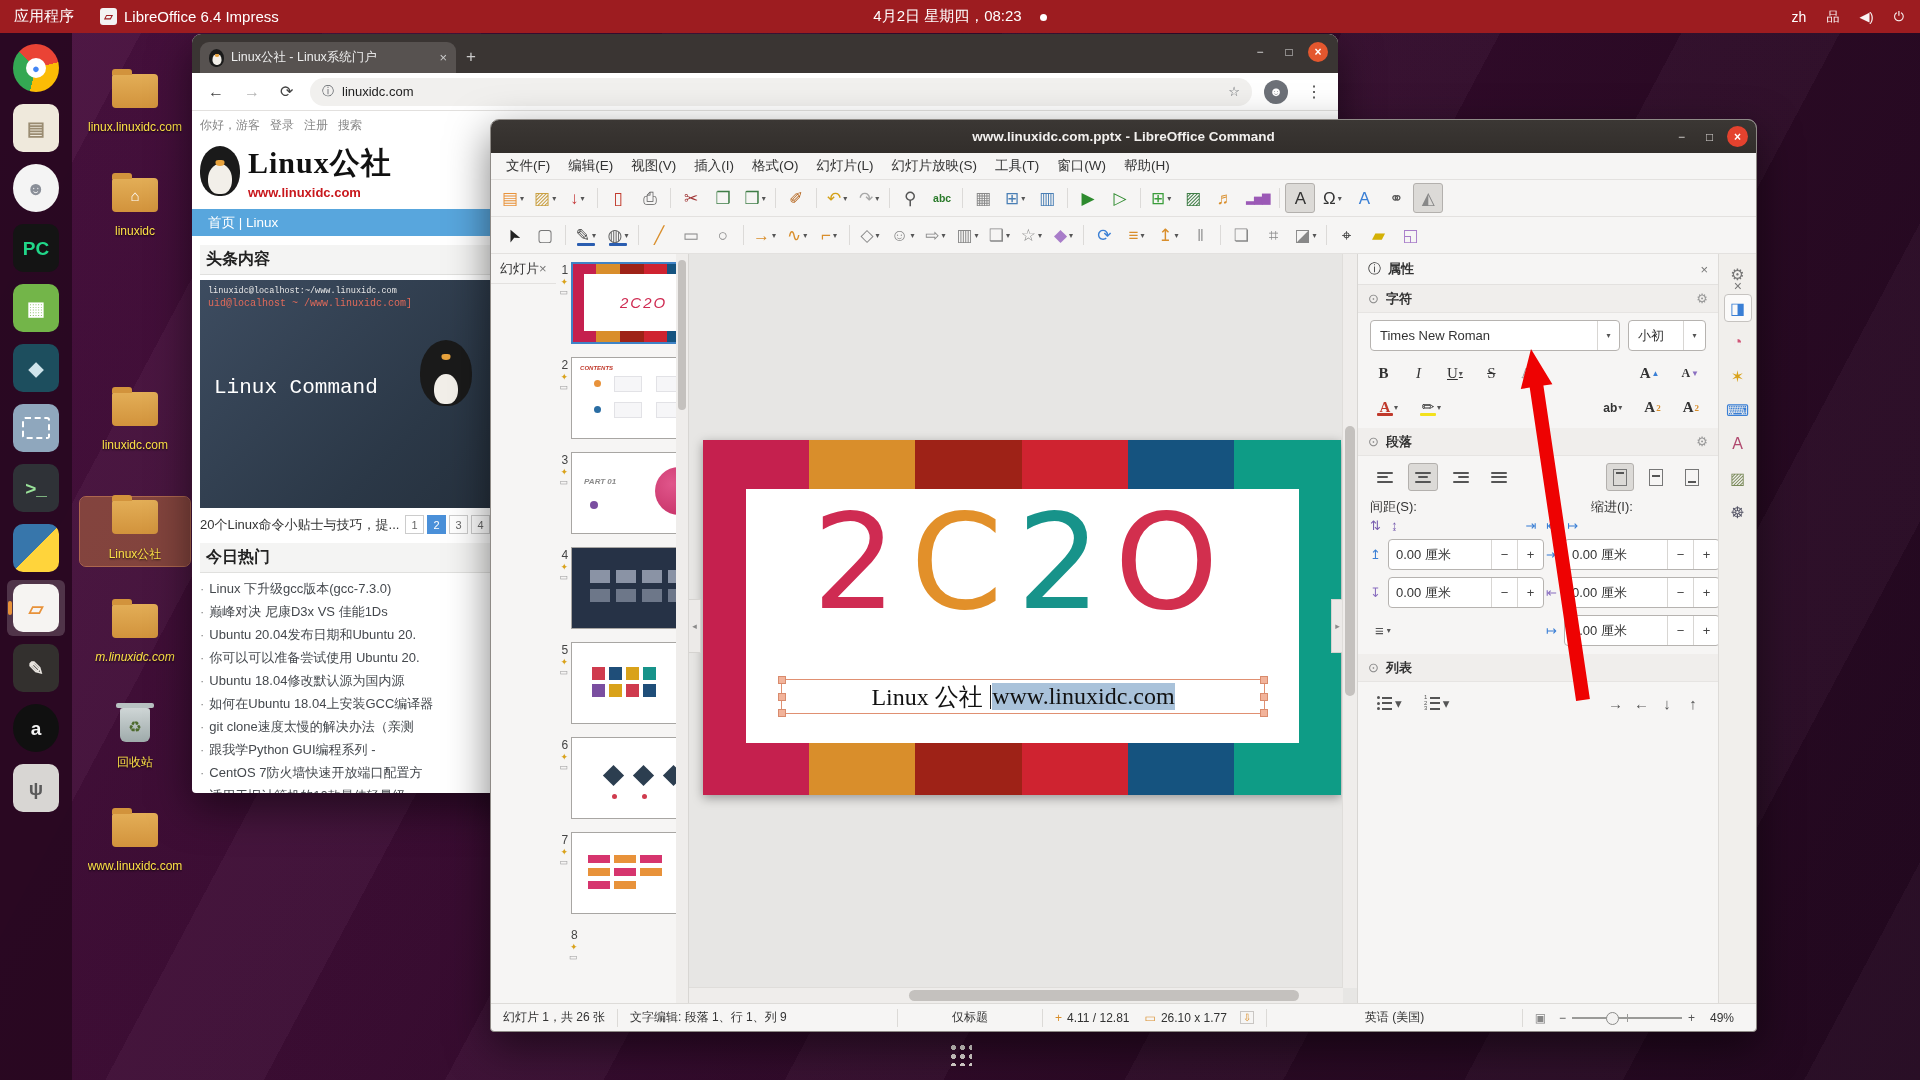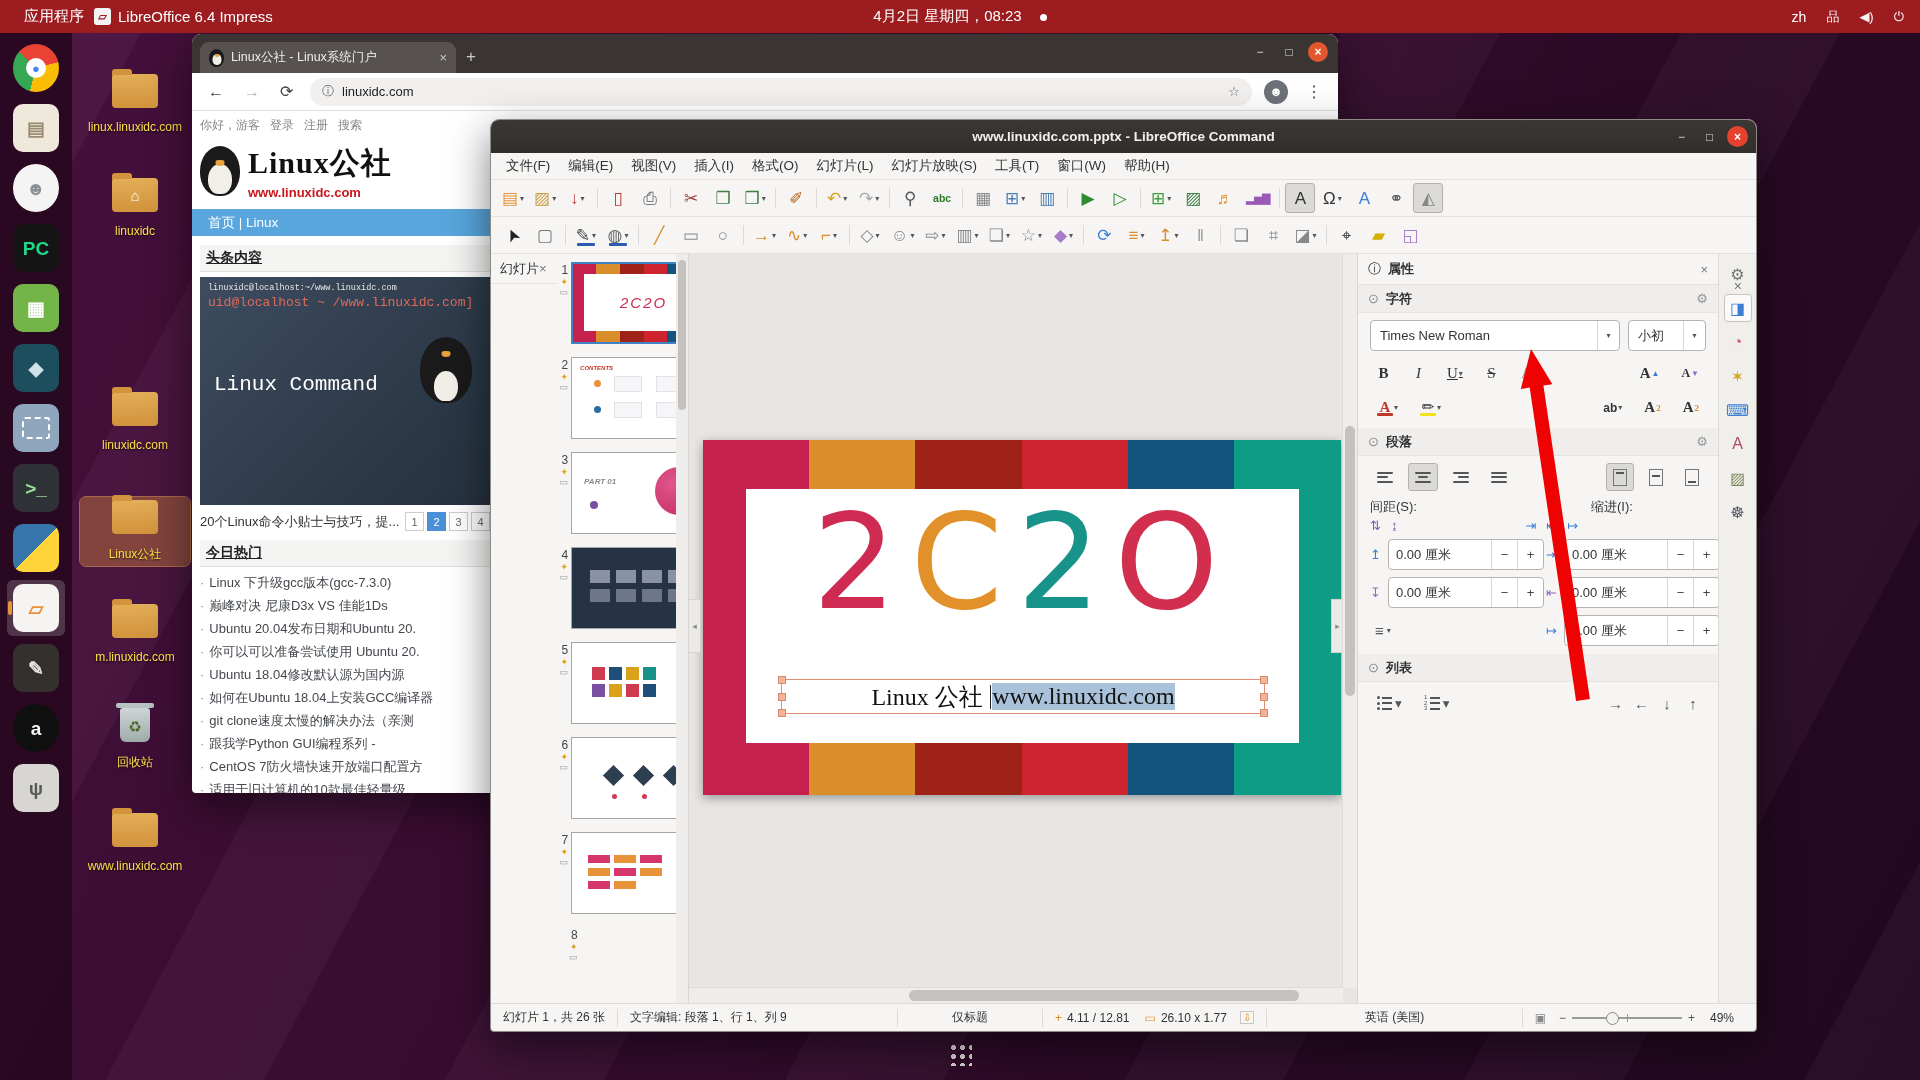--- a/index.html
+++ b/index.html
@@ -3,21 +3,21 @@
 <meta charset="utf-8">
 <style>
   html,body{margin:0;padding:0;}
   body{width:1920px;height:1080px;overflow:hidden;font-family:"Liberation Sans",sans-serif;position:relative;background:#2e0a28;}
   .screen{position:absolute;inset:0;overflow:hidden;}
   
   .wallpaper{position:absolute;inset:0;background:linear-gradient(118deg,#4a1140 0%,#3b0d33 38%,#2c0a26 70%,#230820 100%);}
   .wallpaper:after{content:"";position:absolute;inset:0;background:repeating-linear-gradient(118deg,rgba(255,255,255,.028) 0 140px,rgba(0,0,0,.05) 140px 300px);}
   
   .topbar{position:absolute;left:0;top:0;width:1920px;height:33px;background:#9d1c20;color:#fff;display:flex;align-items:center;z-index:60;font-size:15px;}
-  .tb-left{display:flex;align-items:center;gap:10px;padding-left:24px;}
+  .tb-left{display:flex;align-items:center;gap:26px;padding-left:14px;}
   .tb-appico{width:17px;height:17px;background:#f3f3f3;border-radius:3px;display:inline-flex;align-items:center;justify-content:center;color:#9d1c20;font-size:11px;font-weight:bold;margin-right:7px;}
   .tb-app{display:flex;align-items:center;}
   .tb-center{position:absolute;left:0;right:0;text-align:center;pointer-events:none;}
   .tb-center span{pointer-events:auto;}
   .tb-dot{display:inline-block;width:7px;height:7px;border-radius:50%;background:#fff;margin-left:18px;vertical-align:middle;}
   .tb-right{margin-left:auto;display:flex;align-items:center;gap:20px;padding-right:16px;font-size:14px;}
   .tb-right .ic{font-size:13px;opacity:.95;}
   
   .dock{position:absolute;left:0;top:33px;bottom:0;width:72px;background:rgba(40,8,32,.93);z-index:55;display:flex;flex-direction:column;align-items:center;padding-top:5px;}
   .ditem{position:relative;width:58px;height:56px;margin:2px 0;border:none;background:transparent;display:flex;align-items:center;justify-content:center;cursor:pointer;}
@@ -27,21 +27,21 @@
   .ditem .dglyph.disc{background:#fff;border-radius:50%;width:20px;height:20px;display:flex;align-items:center;justify-content:center;font-size:13px;}
   .ditem .dglyph.dash{width:24px;height:18px;border:2px dashed #fff;border-radius:3px;}
   .ditem.active{background:rgba(255,255,255,.18);border-radius:6px;}
   .ditem .rundot{display:none;position:absolute;left:1px;top:50%;width:4px;height:14px;margin-top:-7px;border-radius:2px;background:#e8923a;}
   .ditem.active .rundot{display:block;}
   .appsgrid{position:absolute;bottom:14px;left:50%;width:24px;height:24px;margin-left:-12px;background-image:radial-gradient(circle,#ddd8d3 2.3px,transparent 2.8px);background-size:9px 9px;background-position:1px 1px;cursor:pointer;}
   
   .dicons{position:absolute;left:80px;top:33px;width:110px;z-index:5;}
   .dicon{position:absolute;left:0;width:110px;display:flex;flex-direction:column;align-items:center;cursor:pointer;padding:3px 0;border-radius:6px;}
   .dicon:nth-of-type(1){top:38px;} .dicon:nth-of-type(2){top:142px;} .dicon:nth-of-type(3){top:356px;}
-  .dicon:nth-of-type(4){top:464px;} .dicon:nth-of-type(5){top:568px;} .dicon:nth-of-type(6){top:672px;} .dicon:nth-of-type(7){top:777px;}
+  .dicon:nth-of-type(4){top:464px;} .dicon:nth-of-type(5){top:568px;font-style:italic;} .dicon:nth-of-type(6){top:672px;} .dicon:nth-of-type(7){top:777px;}
   .dicon.selected{background:rgba(201,124,60,.45);outline:1px solid rgba(255,170,90,.55);}
   .dicon .label{margin-top:12px;font-size:12px;color:#fde047;text-shadow:0 1px 2px rgba(0,0,0,.8);max-width:106px;white-space:nowrap;overflow:hidden;text-overflow:ellipsis;}
   .folderart{position:relative;width:46px;height:34px;background:linear-gradient(#e3ae57,#d2933c);border-radius:3px 4px 4px 4px;}
   .folderart:before{content:"";position:absolute;left:0;top:-5px;width:20px;height:6px;background:#d2933c;border-radius:3px 3px 0 0;}
   .dicon .home-emblem{display:none;position:absolute;left:50%;top:50%;transform:translate(-50%,-50%);color:#fff;font-size:15px;}
   .dicon.home .home-emblem{display:block;}
   .trashart{display:none;position:relative;width:30px;height:34px;background:linear-gradient(#cfd6d6,#9fabab);border-radius:3px 3px 6px 6px;}
   .trashart:before{content:"";position:absolute;left:-4px;top:-5px;right:-4px;height:5px;background:#b8c2c2;border-radius:2px;}
   .trashart span{position:absolute;left:50%;top:55%;transform:translate(-50%,-50%);color:#4d6a2d;font-size:15px;} .dicon.trash .trashart{display:block;}
   
@@ -70,24 +70,24 @@
   .meta span{cursor:pointer;}
   .logo-row{display:flex;align-items:center;margin-top:8px;gap:8px;height:58px;}
   .logo-text .t1{font-size:30px;font-weight:bold;color:#111;font-family:"Liberation Serif",serif;letter-spacing:1px;}
   .logo-text .t2{font-size:13px;font-weight:bold;color:#c8171c;margin-top:1px;}
   .penguin{position:relative;width:40px;height:50px;background:#1a1a1a;border-radius:50% 50% 46% 46%;}
   .penguin:before{content:"";position:absolute;left:50%;bottom:2px;transform:translateX(-50%);width:24px;height:30px;background:#f2efe9;border-radius:50% 50% 44% 44%;}
   .penguin:after{content:"";position:absolute;left:50%;top:14px;transform:translateX(-50%);width:9px;height:6px;background:#e8a33d;border-radius:40% 40% 60% 60%;}
   .penguin.small{width:15px;height:18px;} .penguin.small:before{width:9px;height:11px;} .penguin.small:after{width:4px;height:3px;top:5px;}
   .bluebar{margin:9px 0 0 -8px;height:27px;background:#58a6dd;color:#fff;font-size:13.5px;display:flex;align-items:center;padding-left:16px;white-space:nowrap;}
   .colL{width:291px;}
-  .sechead{margin-top:9px;font-size:14px;font-weight:bold;color:#222;background:#f4f4f3;border-bottom:1px solid #e0e0de;padding:4px 6px;text-decoration:underline;}
+  .sechead{margin-top:9px;font-size:16px;font-weight:bold;color:#222;background:#f4f4f3;border-bottom:1px solid #e0e0de;padding:4px 6px;}
   .hero{position:relative;margin-top:5px;width:290px;height:228px;background:linear-gradient(135deg,#3d4c60,#2b3847 70%,#26313e);color:#fff;overflow:hidden;}
   .hero .tl1{position:absolute;left:8px;top:6px;font-size:8.5px;color:#e8e8e8;font-family:"Liberation Mono",monospace;}
-  .hero .tl2{position:absolute;left:8px;top:18px;font-size:13px;color:#e06a5a;font-family:"Liberation Mono",monospace;}
+  .hero .tl2{position:absolute;left:8px;top:18px;font-size:10px;color:#e06a5a;font-family:"Liberation Mono",monospace;}
   .hero .cmd{position:absolute;left:14px;top:96px;font-size:21px;font-family:"Liberation Mono",monospace;color:#fff;}
   .hero .penguin{position:absolute;right:18px;top:60px;width:52px;height:66px;}
   .caprow{display:flex;align-items:center;margin-top:7px;width:290px;}
   .caption{font-size:13px;color:#333;flex:1;white-space:nowrap;overflow:hidden;}
   .pages{display:flex;gap:3px;}
   .pg{width:17px;height:17px;border:1px solid #ccc;background:#fff;color:#666;font-size:11px;display:flex;align-items:center;justify-content:center;cursor:pointer;}
   .pg.active{background:#4a90d9;border-color:#4a90d9;color:#fff;}
   .hotlist{list-style:none;margin:4px 0 0;padding:0;width:290px;}
   .hotlist li{font-size:13px;color:#44484d;line-height:23px;white-space:nowrap;overflow:hidden;cursor:pointer;display:flex;gap:5px;}
   .hotlist .b{color:#888;}

